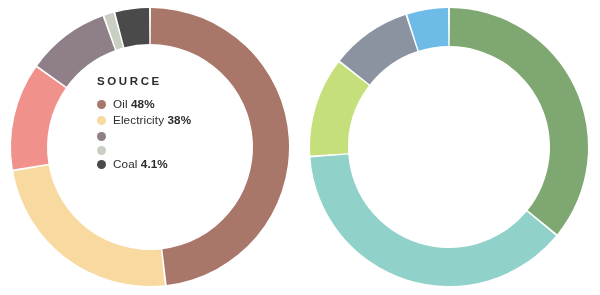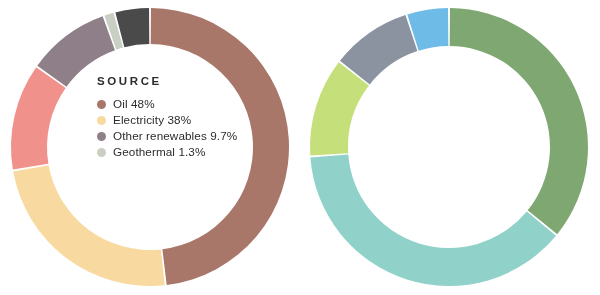--- a/index.html
+++ b/index.html
@@ -70,21 +70,21 @@
     margin-top: 3px;
     margin-right: 7px;
   }
   .legend-text {
     font-size: 11.7px;
     color: #2f2b2a;
     letter-spacing: 0.1px;
     white-space: pre-line;
   }
   .legend-text .val {
-    font-weight: 400;
+    font-weight: 700;
   }
 </style>
 </head>
 <body>
 
 <div class="canvas">
 
   <div class="chart-block" id="chart-source">
     <svg class="donut-svg" width="300" height="295" viewBox="0 0 300 295">
         <path d="M 150.97039518141668 8.003387331950137 A 139 139 0 0 1 166.71352916181198 284.9915140251648 L 162.38484535011966 249.25270463735234 A 103 103 0 0 0 150.71906981069006 44.00251003734434 Z" fill="#A9766A"></path>
@@ -100,25 +100,27 @@
           <li class="legend-item">
             <span class="legend-swatch" style="background: rgb(169, 118, 106);"></span>
             <span class="legend-text">Oil <span class="val">48%</span></span>
           </li>
           <li class="legend-item">
             <span class="legend-swatch" style="background: rgb(248, 217, 160);"></span>
             <span class="legend-text">Electricity <span class="val">38%</span></span>
           </li>
           <li class="legend-item">
             <span class="legend-swatch" style="background: rgb(143, 127, 137);"></span>
-            <span class="legend-text">Other renewables <span class="val">9.7%</span></span>
           </li>
           <li class="legend-item">
             <span class="legend-swatch" style="background: rgb(201, 207, 194);"></span>
-            <span class="legend-text">Geothermal <span class="val">1.3%</span></span>
+          </li>
+          <li class="legend-item">
+            <span class="legend-swatch" style="background: rgb(74, 74, 74);"></span>
+            <span class="legend-text">Coal <span class="val">4.1%</span></span>
           </li>
         </ul>
     </div>
   </div>
 
   <div class="chart-block" id="chart-use">
     <svg class="donut-svg" width="300" height="295" viewBox="0 0 300 295">
         <path d="M 149.97039518141668 8.003387331950137 A 139 139 0 0 1 257.2515268623998 234.19292936906714 L 227.6575842669236 210.35601342644446 A 101 101 0 0 0 149.70510729009413 46.00246129875514 Z" fill="#7FA771"></path>
         <path d="M 256.0235715334253 235.6958574919359 A 139 139 0 0 1 10.39063283513326 157.413612925165 L 48.28384112480906 154.56672593842927 A 101 101 0 0 0 226.7653289559421 211.4480691128455 Z" fill="#90D2C9"></path>
         <path d="M 10.258747178874188 155.47730886687782 A 139 139 0 0 1 38.753055162566596 62.344160543929874 L 68.892507708052 85.48748356069726 A 101 101 0 0 0 48.18801054004527 153.1597711910407 Z" fill="#C5E07A"></path>

